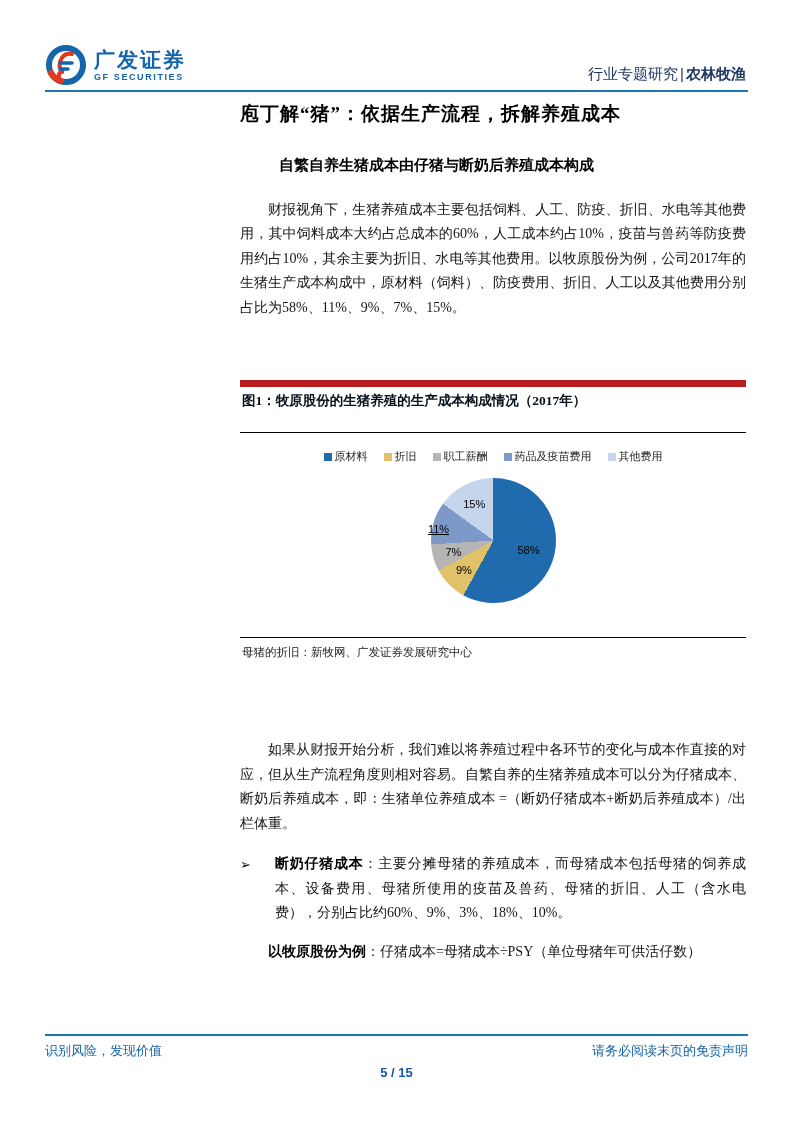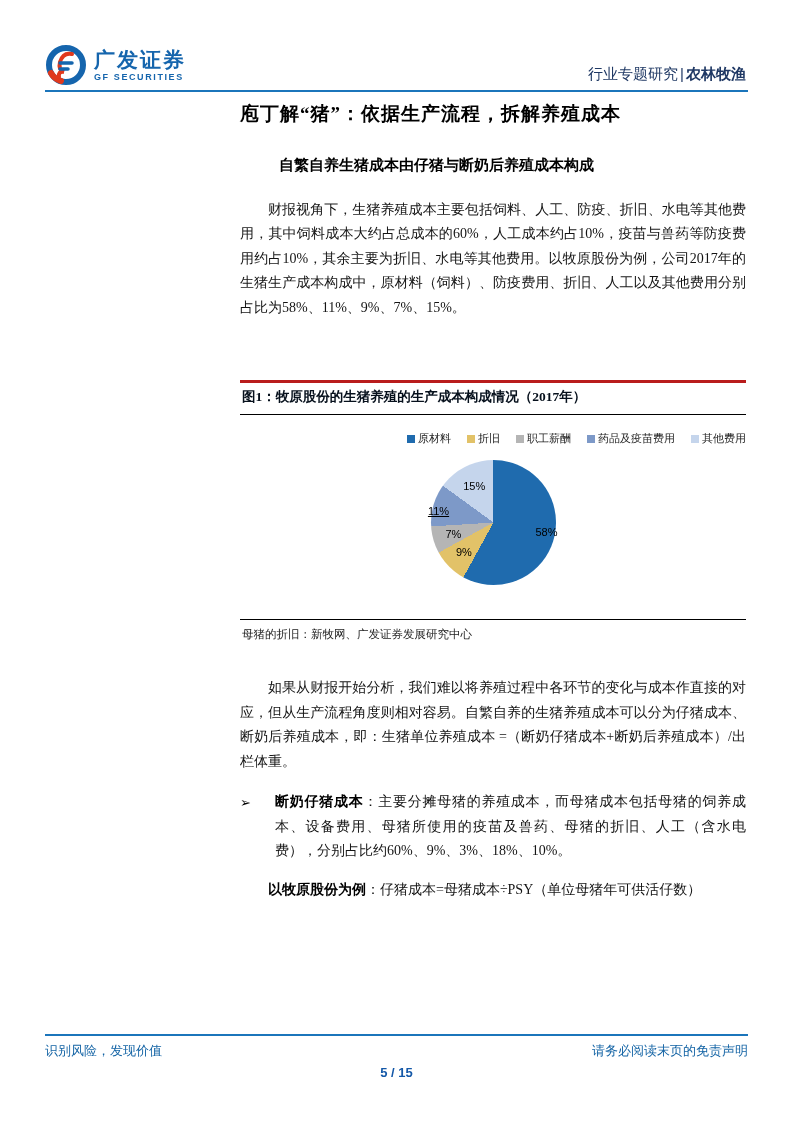--- a/index.html
+++ b/index.html
@@ -35,46 +35,46 @@
   }
   .doc-subtitle { margin-top:29px; font-size:15px; font-weight:bold; color:#000;margin-left:39px; }
   .para {
     margin-top:23px; font-size:14px; color:#141414; line-height:24.5px;
     text-align:justify; text-indent:2em;
   }
 
   
   .figure { margin-top:60px; }
   .figure-title {
-    border-top:3px solid #b91c1c; border-bottom:1px solid #000;
-    padding:5px 2px 8px 2px; font-size:13.5px; font-weight:bold; color:#06101c;
+    border-top:7px solid #b91c1c; border-bottom:1px solid #000;
+    padding:5px 2px 22px 2px; font-size:13.5px; font-weight:bold; color:#06101c;
   }
   .chart-area { padding:6px 0 0 0; }
   .legend {
-    display:flex; justify-content:flex-end; gap:16px; margin-top:10px;
+    display:flex; justify-content:center; gap:16px; margin-top:10px;
     font-size:11px; color:#222;
   }
   .legend-item { display:flex; align-items:center; gap:3px; }
   .legend-swatch { width:8px; height:8px; display:inline-block; }
   .pie-wrap { display:flex; justify-content:center; margin-top:14px; margin-bottom:34px; }
   .pie {
     position:relative; width:125px; height:125px; border-radius:50%;
   }
   .pie-label {
     position:absolute; transform:translate(-50%,-50%);
     font-size:11px; color:#000; white-space:nowrap;
     font-family:"Liberation Sans","DejaVu Sans",sans-serif;
   }
   .figure-source {
     border-top:1.5px solid #000; padding:7px 2px 0 2px;
     font-size:11.5px; color:#222;
   }
 
   
-  .para2 { margin-top:34px; }
+  .para2 { margin-top:78px; }
   .bullet-row { margin-top:16px; display:flex; font-size:14px; line-height:24.5px; }
   .bullet-marker { width:28px; flex:0 0 28px; color:#000; font-size:13px; padding-top:1px; }
   .bullet-body { flex:1; text-align:justify; color:#141414;margin-left:7px; }
   .bold { font-weight:bold; color:#000; }
   .formula-row { margin-top:14px; padding-left:28px; font-size:14px; line-height:24.5px; color:#141414; }
 
   
   .footer {
     position:absolute; left:45px; right:45px; top:1034px;
     border-top:2px solid #1b75bb; padding-top:6px;
@@ -133,21 +133,21 @@
               <span class="legend-swatch" style="background: rgb(125, 153, 200);"></span>
               <span>药品及疫苗费用</span>
             </span>
             <span class="legend-item">
               <span class="legend-swatch" style="background: rgb(197, 213, 236);"></span>
               <span>其他费用</span>
             </span>
           </div>
         <div class="pie-wrap">
           <div class="pie" id="pie" style="background: conic-gradient(rgb(31, 107, 174) 0%, rgb(31, 107, 174) 58%, rgb(226, 194, 104) 58%, rgb(226, 194, 104) 67%, rgb(181, 181, 181) 67%, rgb(181, 181, 181) 74%, rgb(125, 153, 200) 74%, rgb(125, 153, 200) 85%, rgb(197, 213, 236) 85%, rgb(197, 213, 236) 100%);">
-              <span class="pie-label" style="left: 116px; top: 72.1367px;">58%</span>
+              <span class="pie-label" style="left: 98px; top: 72.1367px;">58%</span>
               <span class="pie-label" style="left: 33.3318px; top: 91.6682px;">9%</span>
               <span class="pie-label" style="left: 22.8879px; top: 74.0084px;">7%</span>
               <span class="pie-label" style="left: 8px; top: 50.9916px; text-decoration: underline;">11%</span>
               <span class="pie-label" style="left: 43.7729px; top: 25.746px;">15%</span>
             </div>
         </div>
       </div>
       <div class="figure-source">母猪的折旧：新牧网、广发证券发展研究中心</div>
     </div>
 

